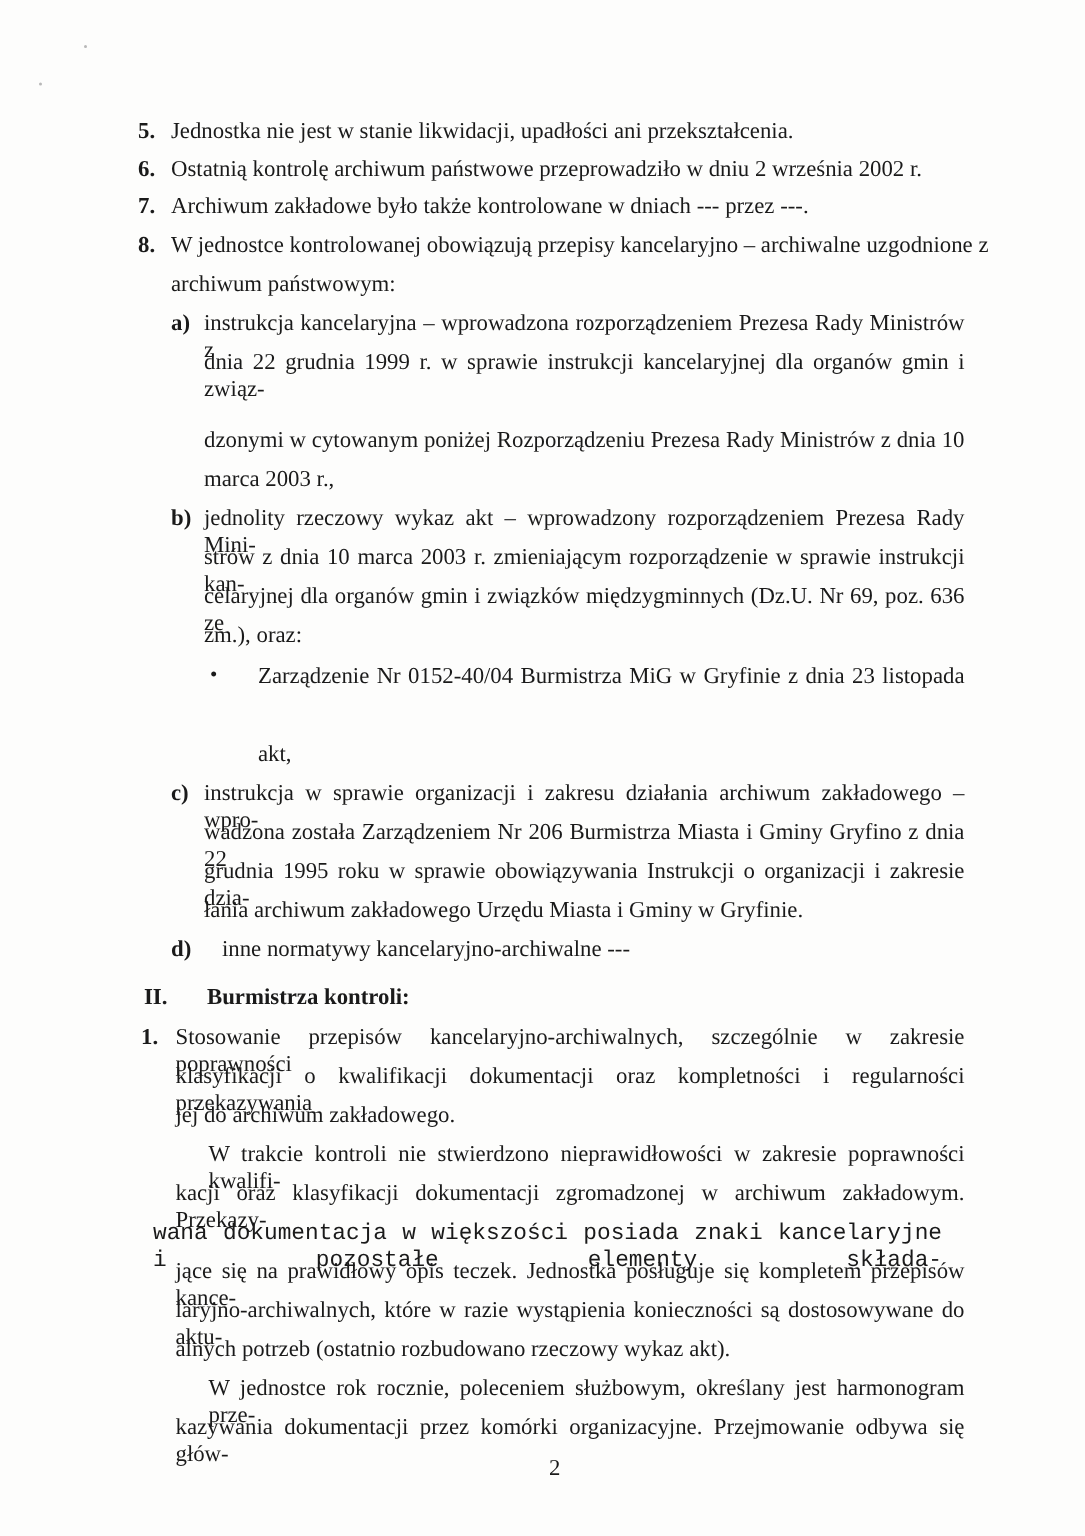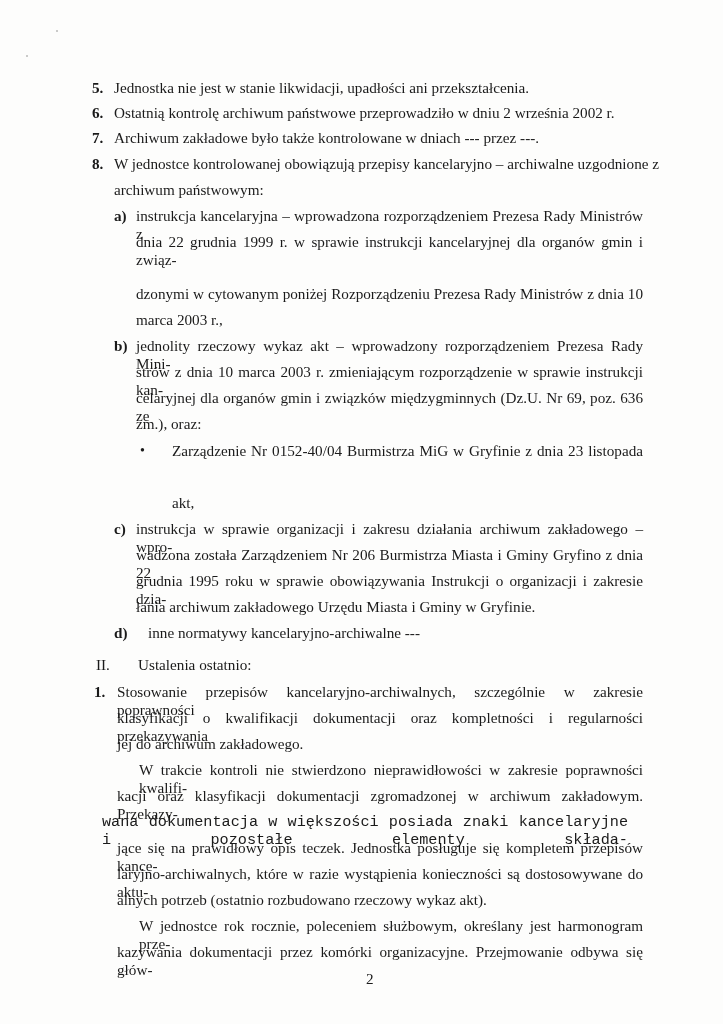--- a/index.html
+++ b/index.html
@@ -51,21 +51,21 @@
       overflow: visible;
     }
     .justify span {
       display: block;
       white-space: normal;
       text-align: justify;
       text-align-last: justify;
     }
     .heading {
       position: absolute;
-      font-weight: normal;
+      font-weight: bold;
       white-space: nowrap;
       line-height: 18px;
     }
     .bullet {
       position: absolute;
       font-size: 14px;
       line-height: 18px;
     }
     .pagenum {
       position: absolute;
@@ -132,21 +132,21 @@
     </div>
   <div class="justify" style="left:136px;top:572px;width:507px;">
       <span>grudnia 1995 roku w sprawie obowiązywania Instrukcji o organizacji i zakresie dzia-</span>
     </div>
   <div class="line" style="left:136px;top:598px;">łania archiwum zakładowego Urzędu Miasta i Gminy w Gryfinie.</div>
 
   <div class="num" style="left:114px;top:624px;">d)</div>
   <div class="line" style="left:136px;top:624px;margin-left:12px;">inne normatywy kancelaryjno-archiwalne ---</div>
 
   <div class="heading" style="left:96px;top:656px;">II.</div>
-  <div class="heading" style="left:138px;top:656px;">Ustalenia ostatnio:</div>
+  <div class="heading" style="left:138px;top:656px;">Burmistrza kontroli:</div>
 
   <div class="num" style="left:94px;top:683px;">1.</div>
   <div class="justify" style="left:117px;top:683px;width:526px;">
       <span>Stosowanie przepisów kancelaryjno-archiwalnych, szczególnie w zakresie poprawności</span>
     </div>
   <div class="justify" style="left:117px;top:709px;width:526px;">
       <span>klasyfikacji o kwalifikacji dokumentacji oraz kompletności i regularności przekazywania</span>
     </div>
   <div class="line" style="left:117px;top:735px;">jej do archiwum zakładowego.</div>
 

